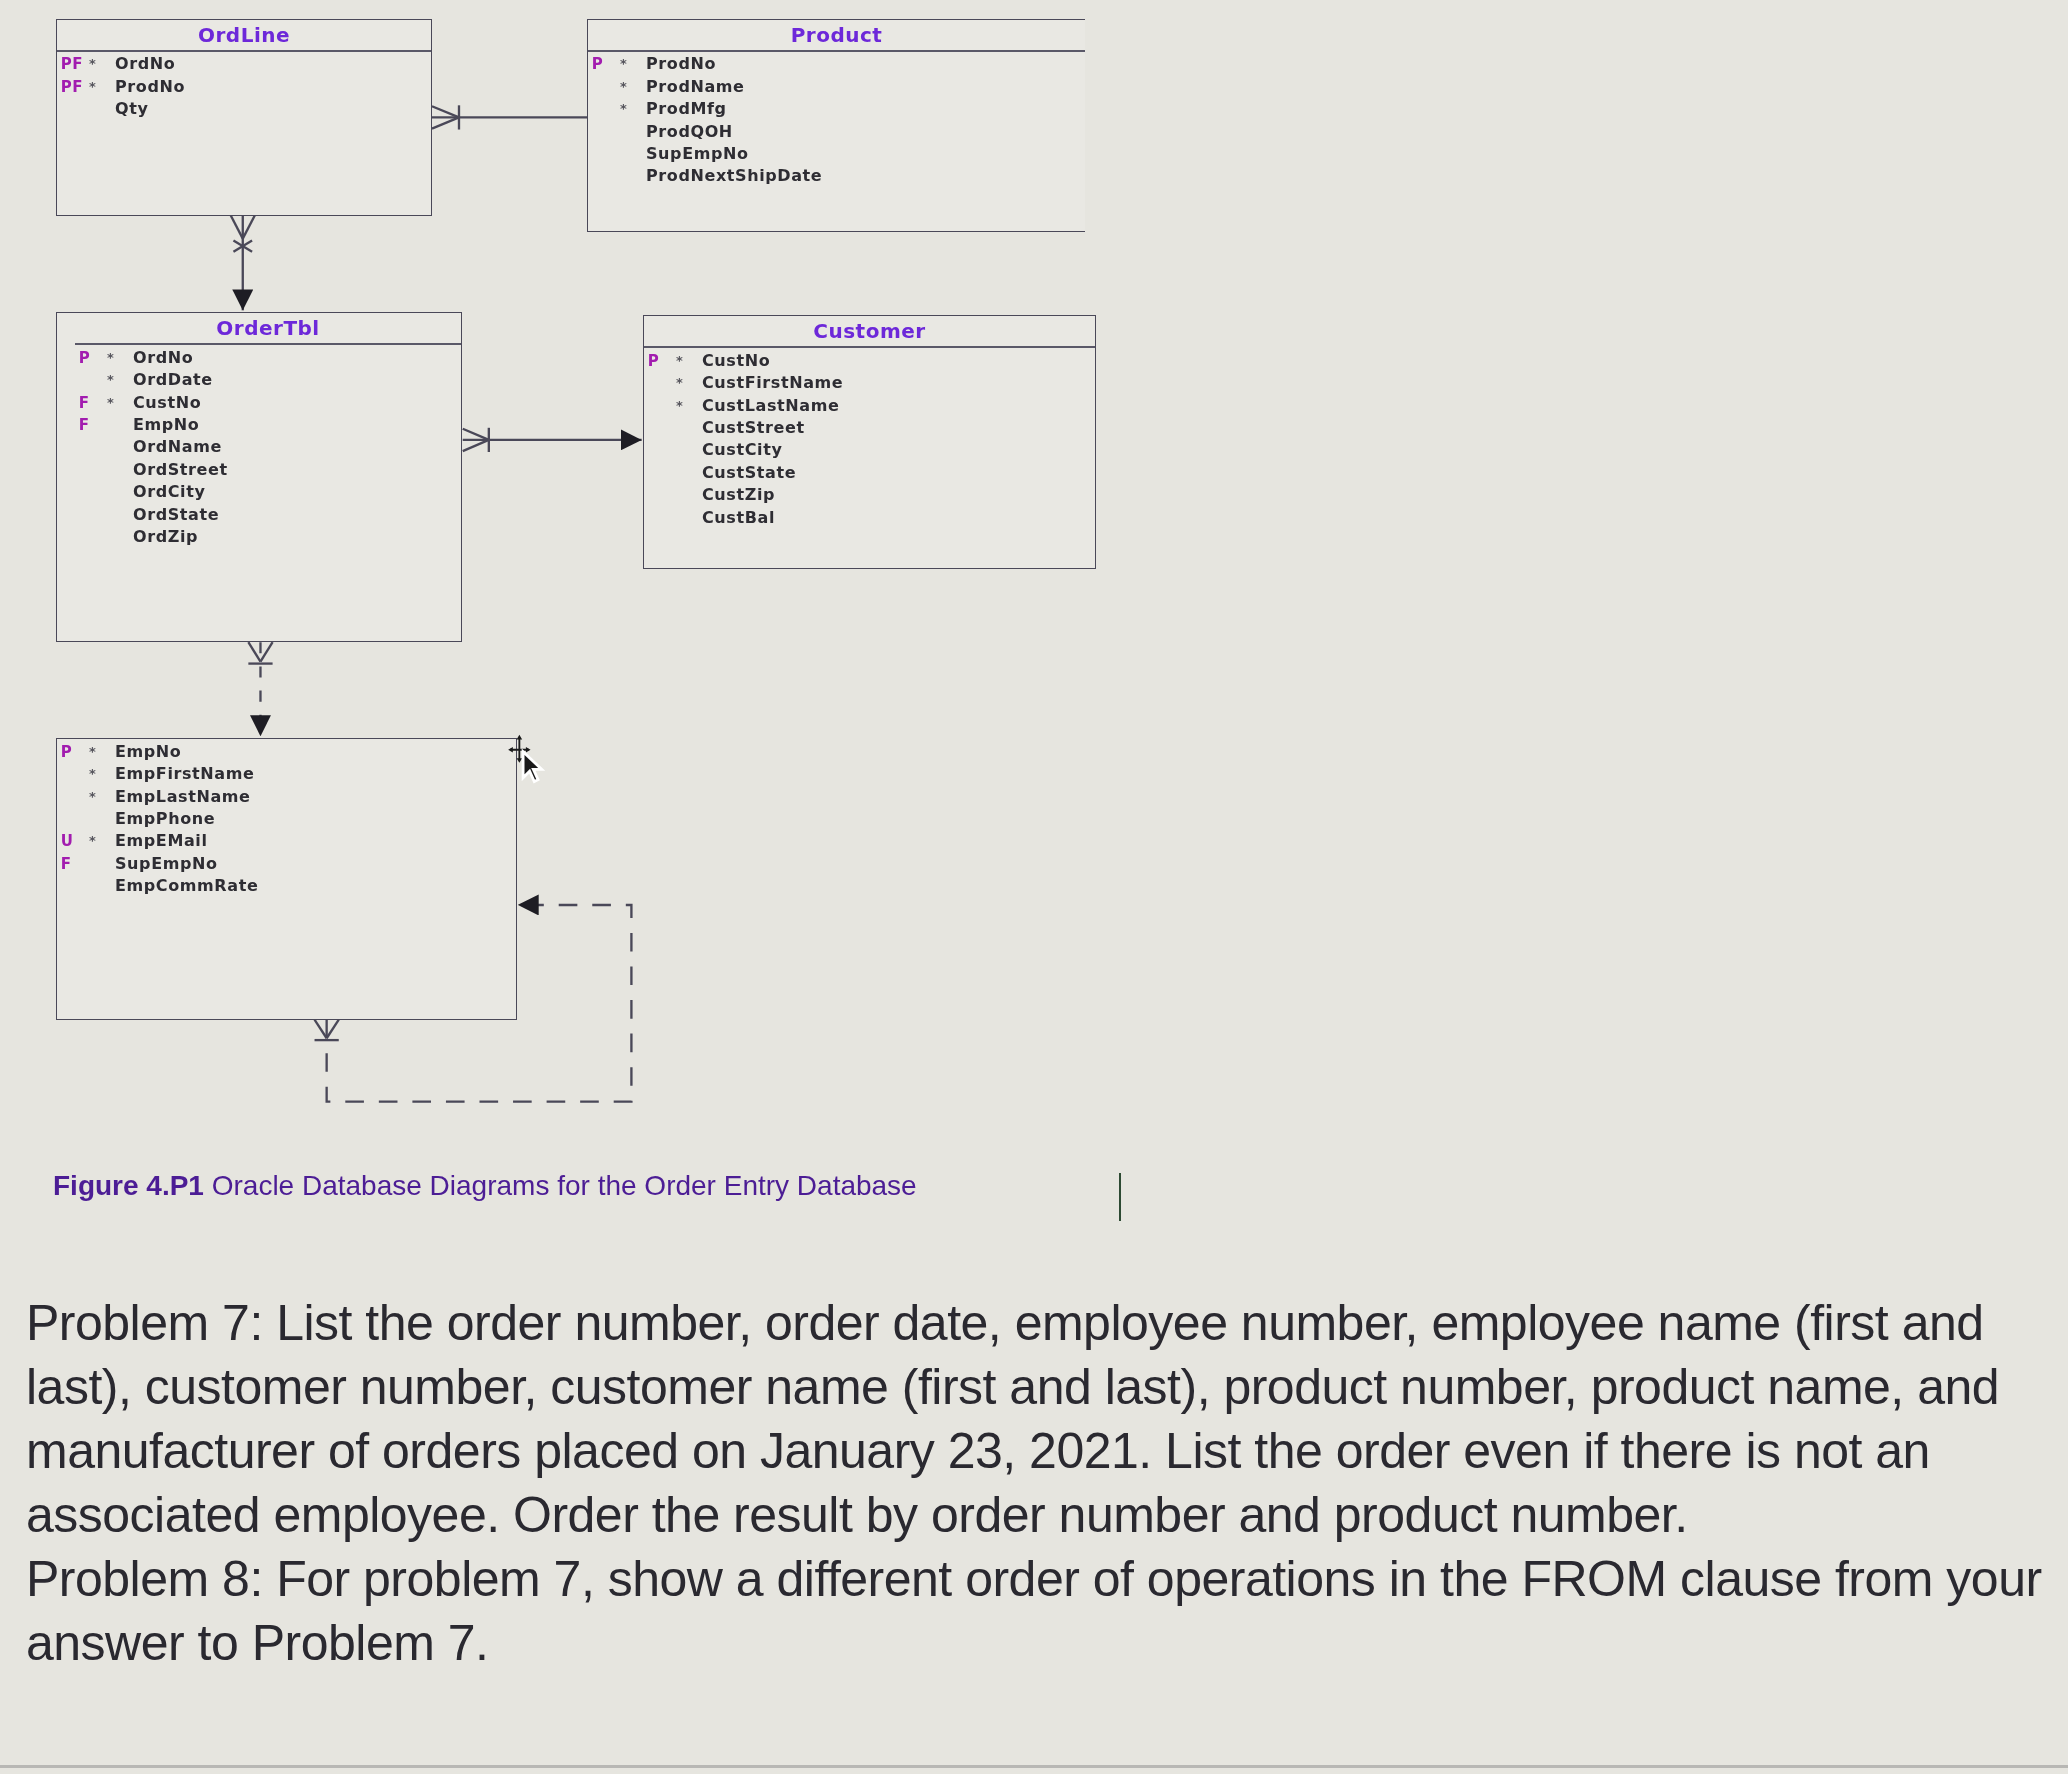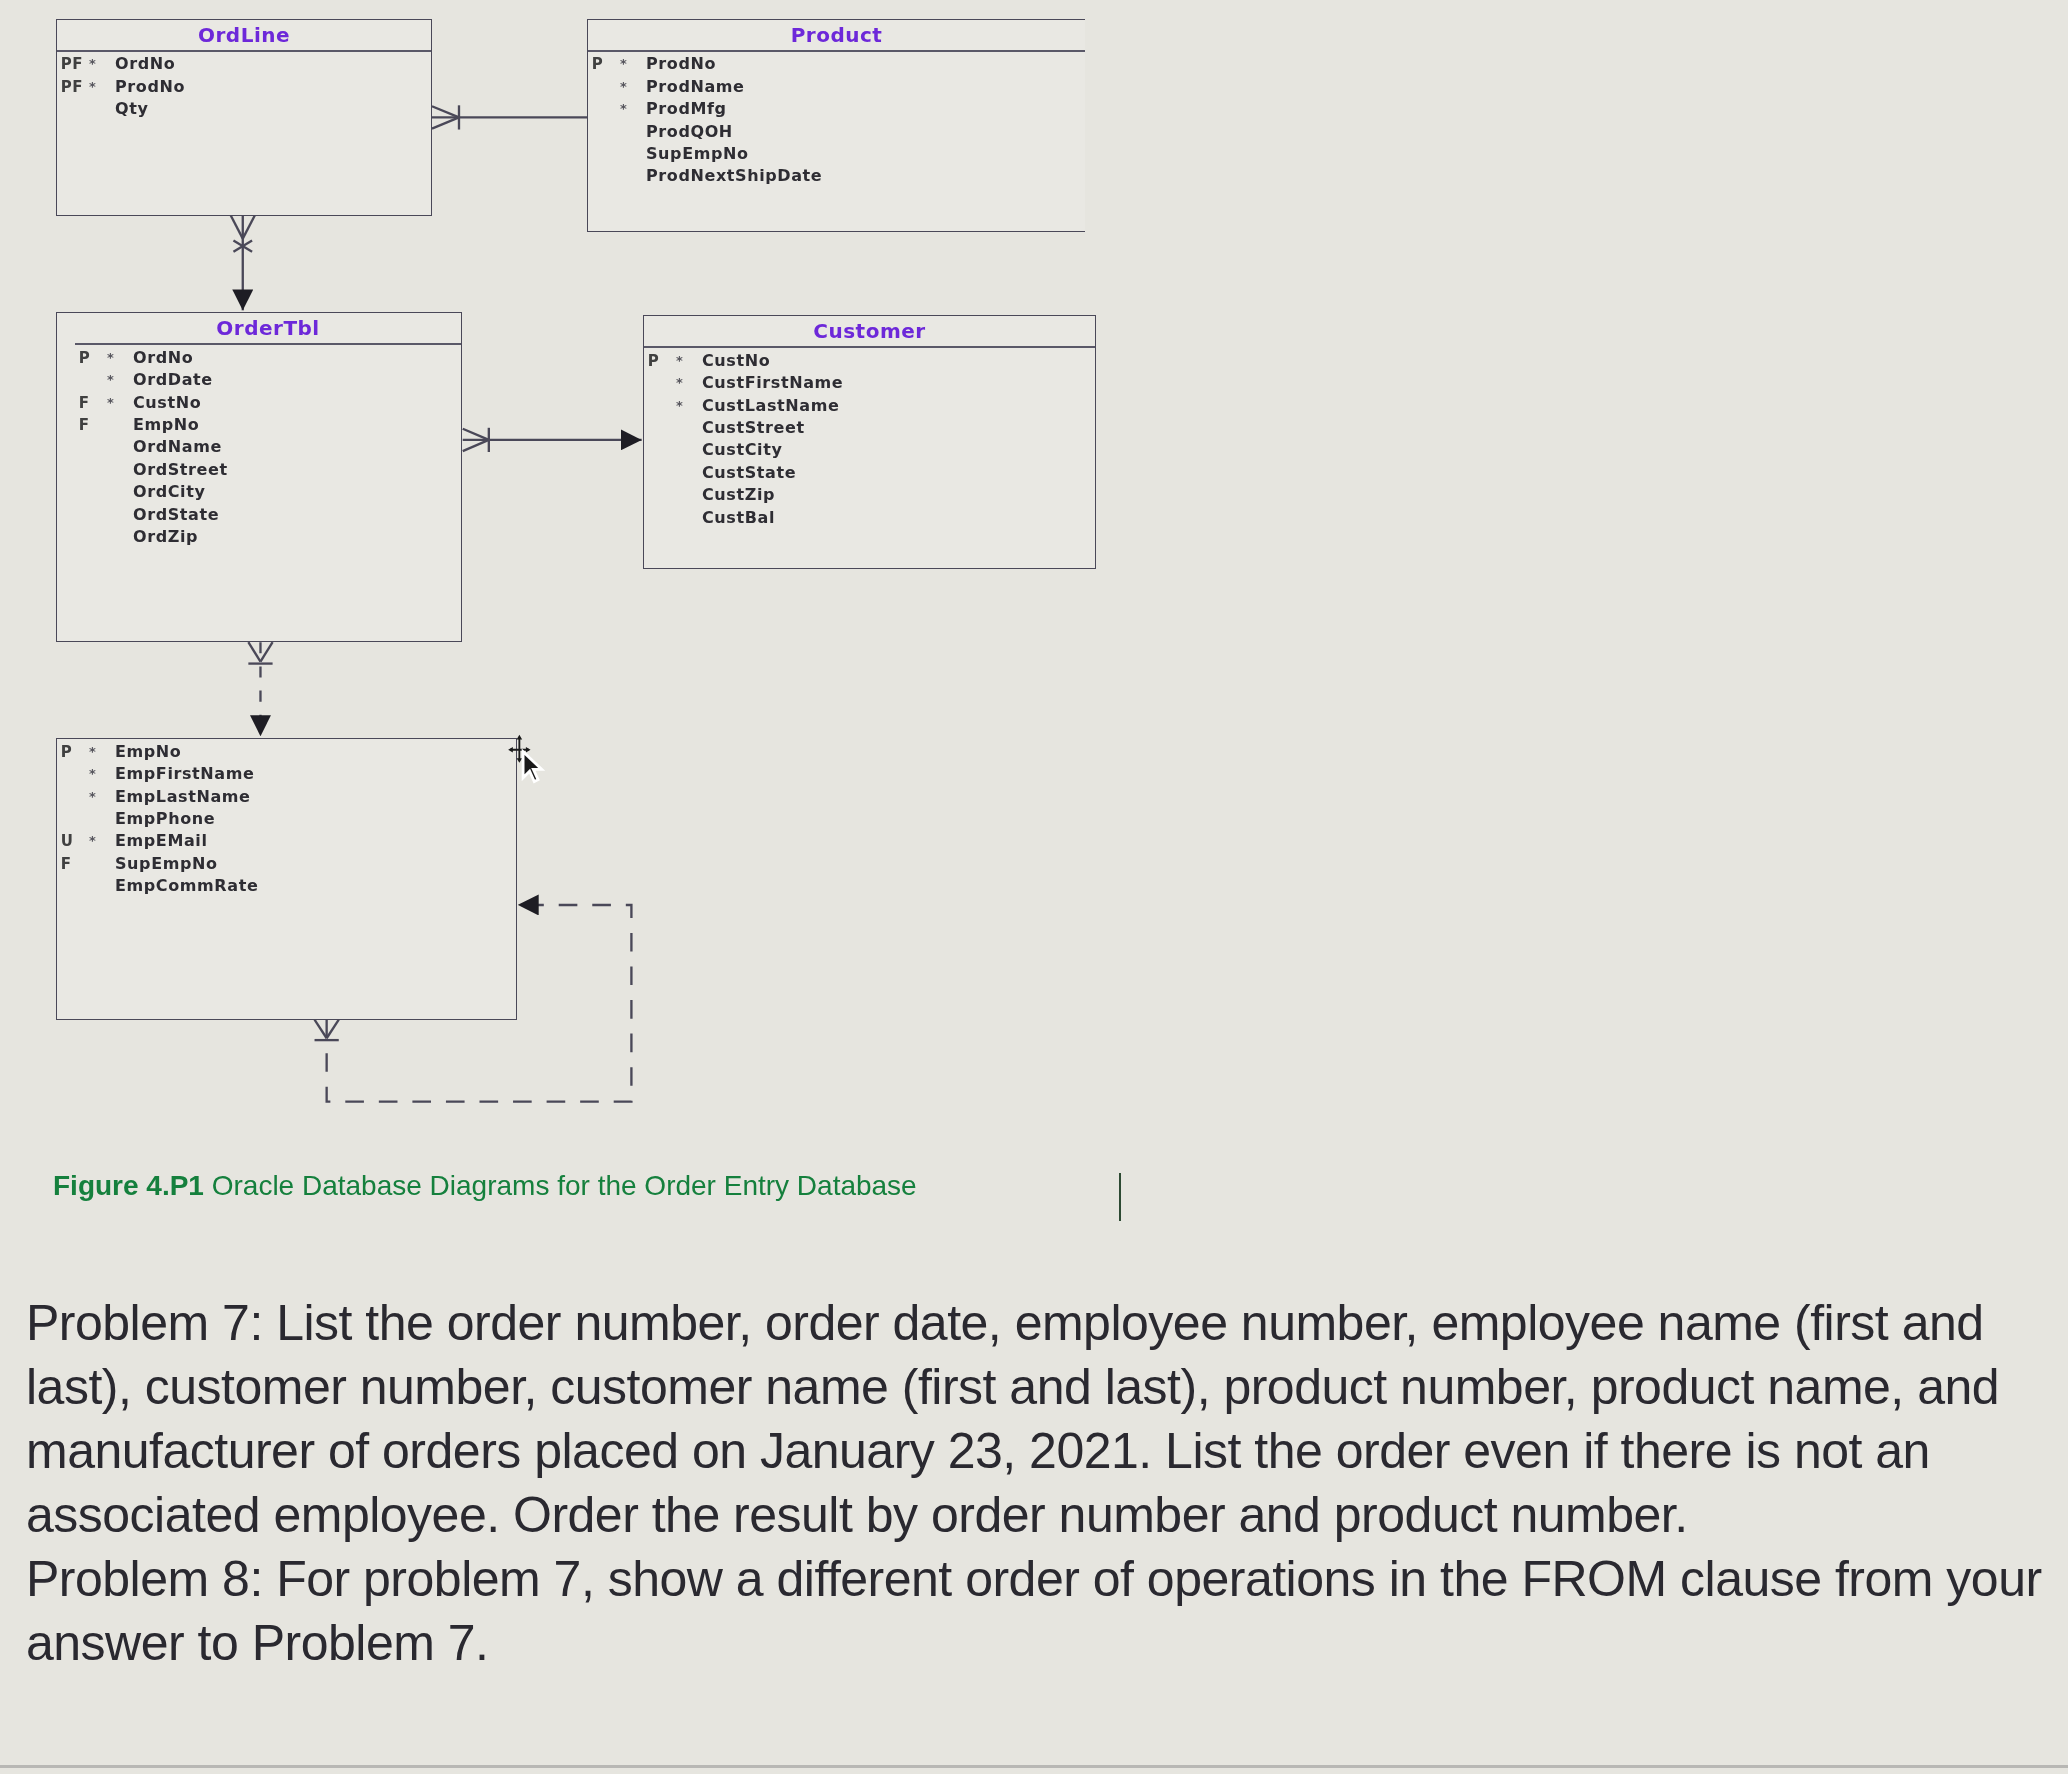--- a/index.html
+++ b/index.html
@@ -19,27 +19,27 @@
   .entity-header {
     height: 30px; border-bottom: 2.8px solid #5a5868;
     text-align: center; font-weight: bold; font-size: 20px; line-height: 30px;
     color: #6d28d9; letter-spacing: 0.5px;
   }
   .attr-list { padding-top: 1.9px; }
   .attr {
     position: relative; height: 22.4px; line-height: 22.4px;
     font-size: 16px; font-weight: bold; color: #2e2d33; letter-spacing: 0.6px;
   }
-  .attr .key { position: absolute; left: 3.7px; width: 28px; color: #404040; font-size: 15px; }
+  .attr .key { position: absolute; left: 3.7px; width: 28px; color: #a21caf; font-size: 15px; }
   .attr .req { position: absolute; left: 32px; width: 13px; color: #55545c; font-size: 13px; }
   .attr .name { position: absolute; left: 58px; white-space: nowrap; }
   svg.links { position: absolute; left: 0; top: 0; }
   .caption {
     position: absolute; left: 53px; top: 1170px;
-    font-family: "Liberation Sans", sans-serif; font-size: 28px; color: #15803d;
+    font-family: "Liberation Sans", sans-serif; font-size: 28px; color: #4c1d95;
     white-space: nowrap;
   }
   .caption b { font-weight: bold; }
   .caret { position: absolute; left: 1119px; top: 1173px; width: 1.9px; height: 48px; background: #2d4a33; }
   .problems {
     position: absolute; left: 26px; top: 1291px; width: 2032px;
     font-family: "Liberation Sans", sans-serif; font-size: 50px; line-height: 64px;
     color: #2a2930; letter-spacing: -0.5px;
   }
   .problems p { margin: 0; }

